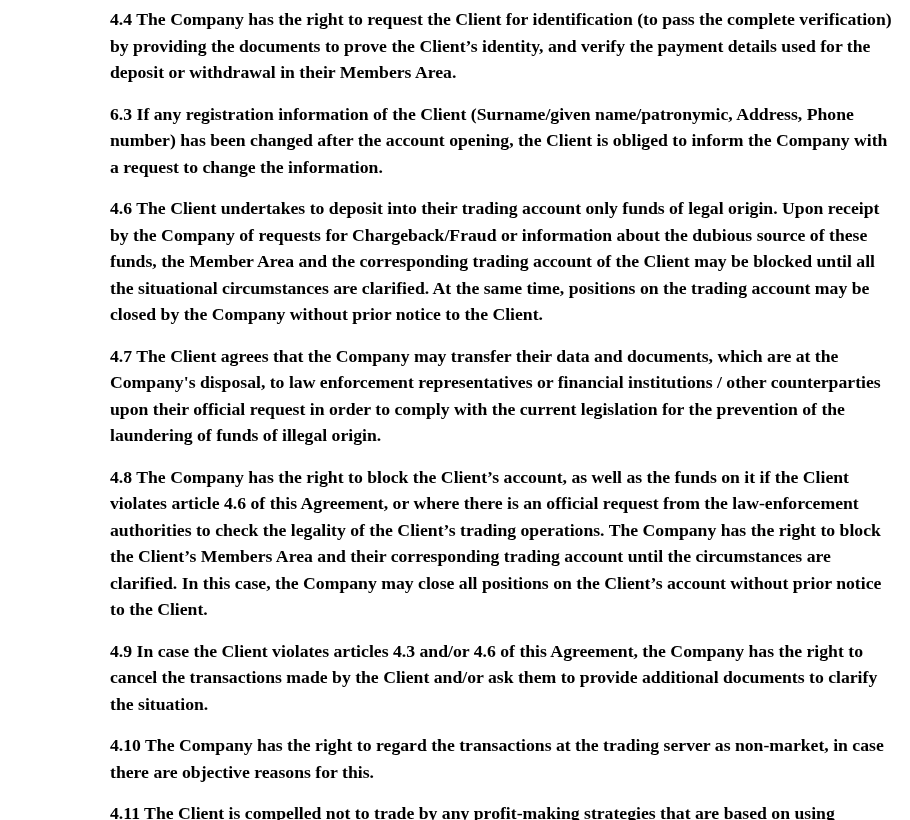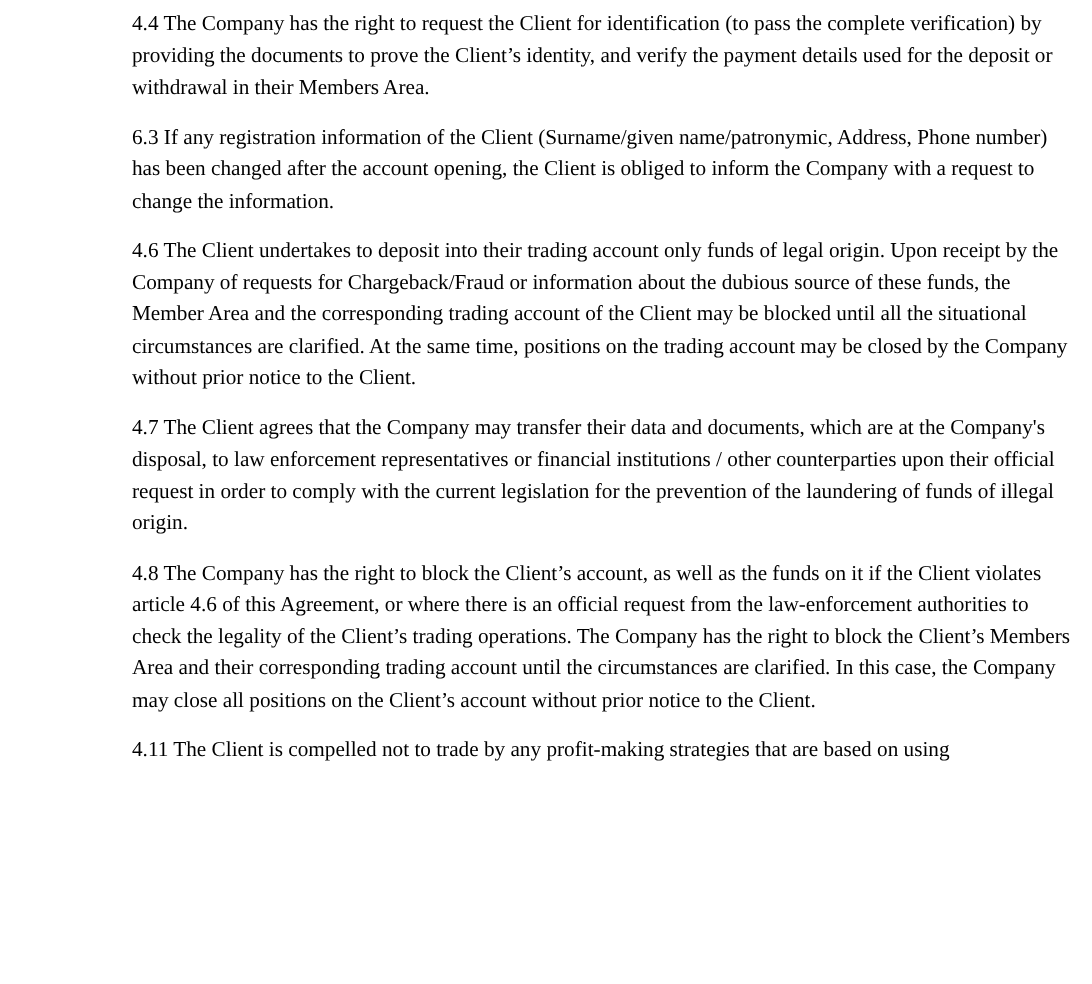--- a/index.html
+++ b/index.html
@@ -20,20 +20,21 @@
     width: 782px;
     font-family: "Liberation Serif", "DejaVu Serif", serif;
     font-size: 17.7px;
     line-height: 26.5px;
     color: #000000;
     text-align: left;
   }
   .para {
     margin: 0 0 15px 0;
     padding: 0;
+    font-weight: bold;
   }
   .para-number {
     white-space: nowrap;
   }
 </style>
 </head>
 <body>
 
 <div class="page">
   <div class="content">
@@ -41,18 +42,20 @@
     <p class="para"><span class="para-number">4.4</span> <span>The Company has the right to request the Client for identification (to pass the complete verification) by providing the documents to prove the Client’s identity, and verify the payment details used for the deposit or withdrawal in their Members Area.</span></p>
 
     <p class="para"><span class="para-number">6.3</span> <span>If any registration information of the Client (Surname/given name/patronymic, Address, Phone number) has been changed after the account opening, the Client is obliged to inform the Company with a request to change the information.</span></p>
 
     <p class="para"><span class="para-number">4.6</span> <span>The Client undertakes to deposit into their trading account only funds of legal origin. Upon receipt by the Company of requests for Chargeback/Fraud or information about the dubious source of these funds, the Member Area and the corresponding trading account of the Client may be blocked until all the situational circumstances are clarified. At the same time, positions on the trading account may be closed by the Company without prior notice to the Client.</span></p>
 
     <p class="para"><span class="para-number">4.7</span> <span>The Client agrees that the Company may transfer their data and documents, which are at the Company's disposal, to law enforcement representatives or financial institutions / other counterparties upon their official request in order to comply with the current legislation for the prevention of the laundering of funds of illegal origin.</span></p>
 
     <p class="para"><span class="para-number">4.8</span> <span>The Company has the right to block the Client’s account, as well as the funds on it if the Client violates article 4.6 of this Agreement, or where there is an official request from the law-enforcement authorities to check the legality of the Client’s trading operations. The Company has the right to block the Client’s Members Area and their corresponding trading account until the circumstances are clarified. In this case, the Company may close all positions on the Client’s account without prior notice to the Client.</span></p>
 
+    <p class="para"><span class="para-number">4.9</span> <span>In case the Client violates articles 4.3 and/or 4.6 of this Agreement, the Company has the right to cancel the transactions made by the Client and/or ask them to provide additional documents to clarify the situation.</span></p>
 
+    <p class="para"><span class="para-number">4.10</span> <span>The Company has the right to regard the transactions at the trading server as non-market, in case there are objective reasons for this.</span></p>
 
     <p class="para"><span class="para-number">4.11</span> <span>The Client is compelled not to trade by any profit-making strategies that are based on using</span></p>
 
   </div>
 </div>
 
 </body></html>

